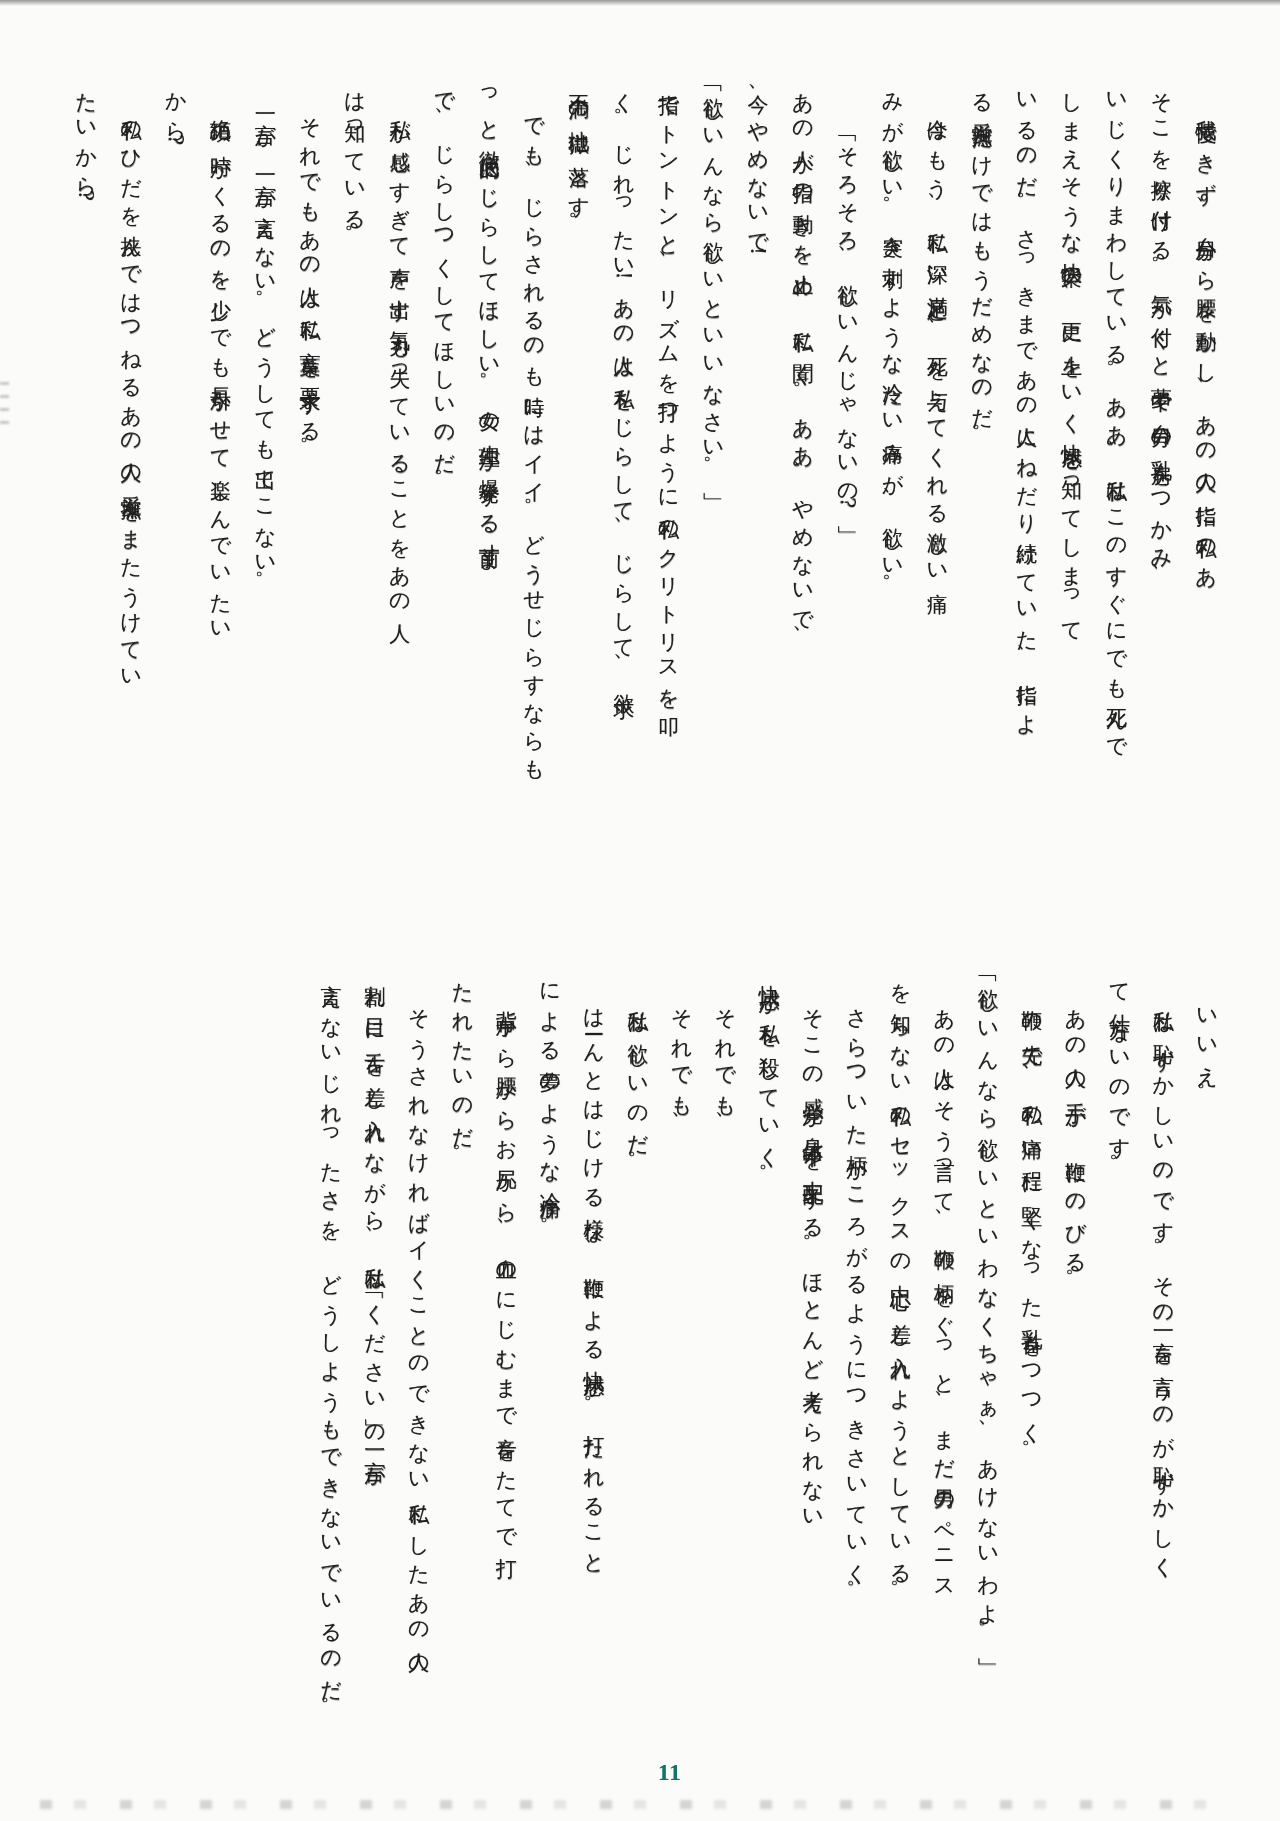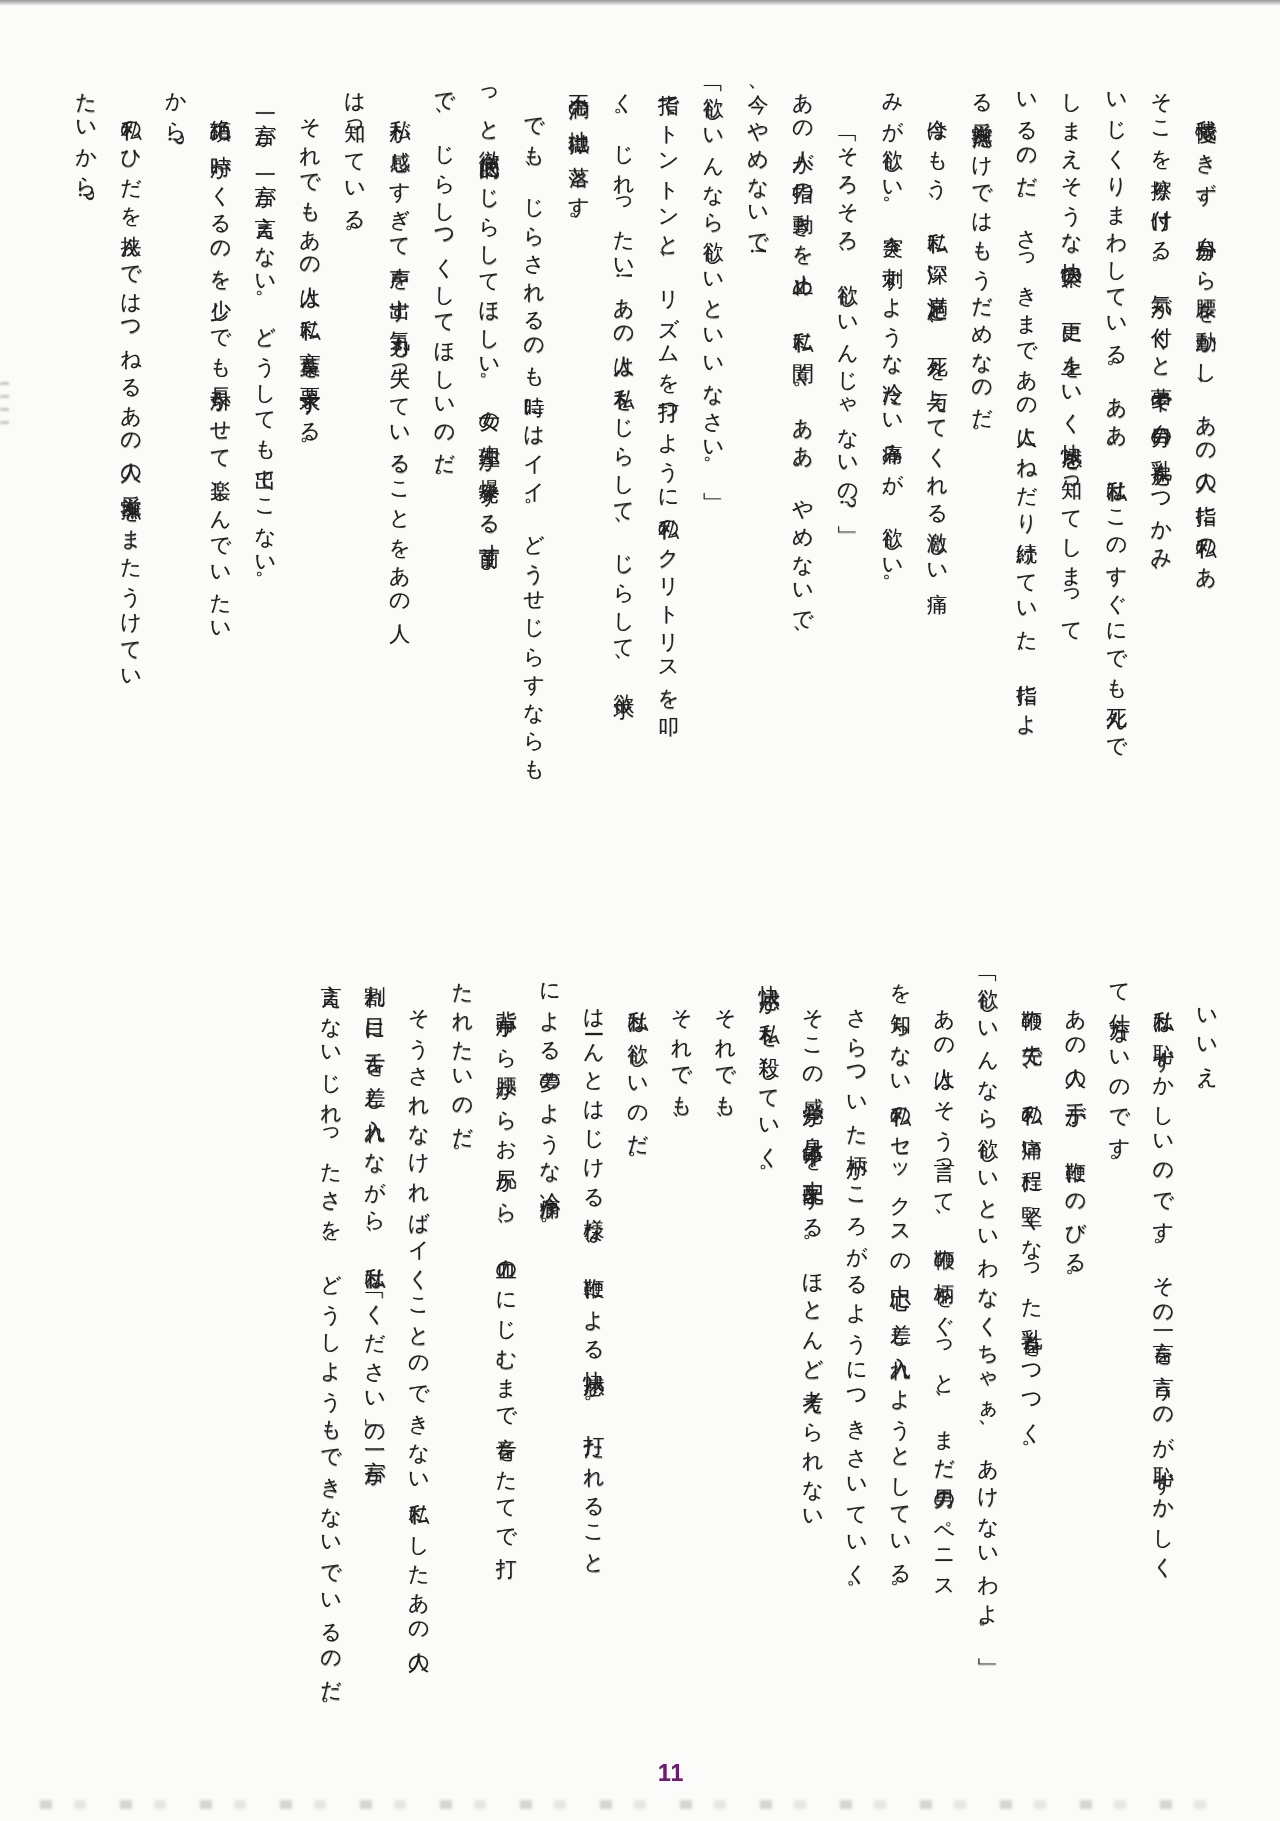--- a/index.html
+++ b/index.html
@@ -38,24 +38,24 @@
     color:#1f1f1f;
     font-size:21px;
     text-shadow:0.3px 0.3px 0.7px rgba(25,25,25,0.55);
   }
   .top-block    { top:78px;  height:694px; letter-spacing:4px; line-height:44.8px; }
   .bottom-block { top:968px; height:740px; letter-spacing:5px; line-height:43.8px; }
   .tcol { white-space:nowrap; }
   
   .page-number {
     position:absolute; left:658px; top:1760px;
-    font-family:Liberation Sans, sans-serif;
+    font-family:Liberation Serif, serif;
     font-weight:bold;
     font-size:23px;
-    color:#701a75;
+    color:#0f766e;
     letter-spacing:1px;
     text-shadow:0 0 0.5px rgba(0,0,0,.5);
   }
 </style>
 </head>
 <body>
 
 <div class="page">
   <div class="edge-top"></div>
   <div class="speck-left"></div>

